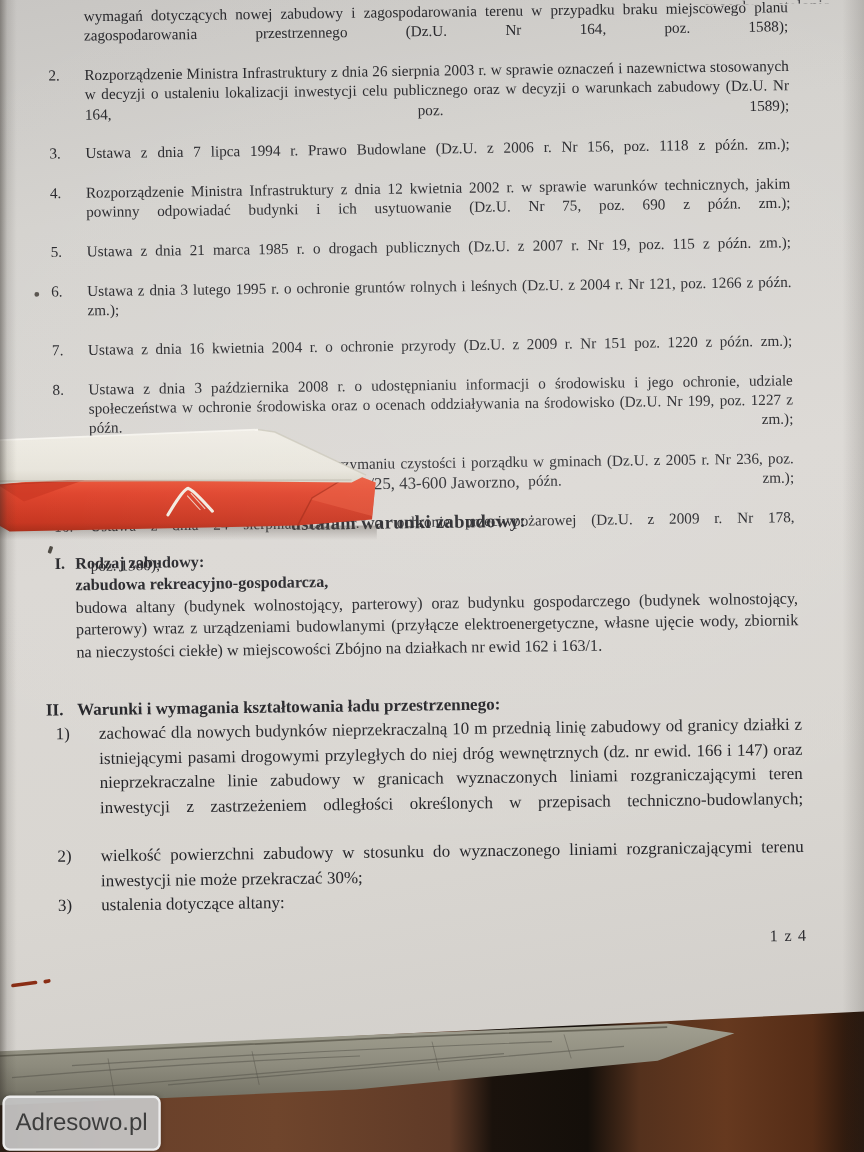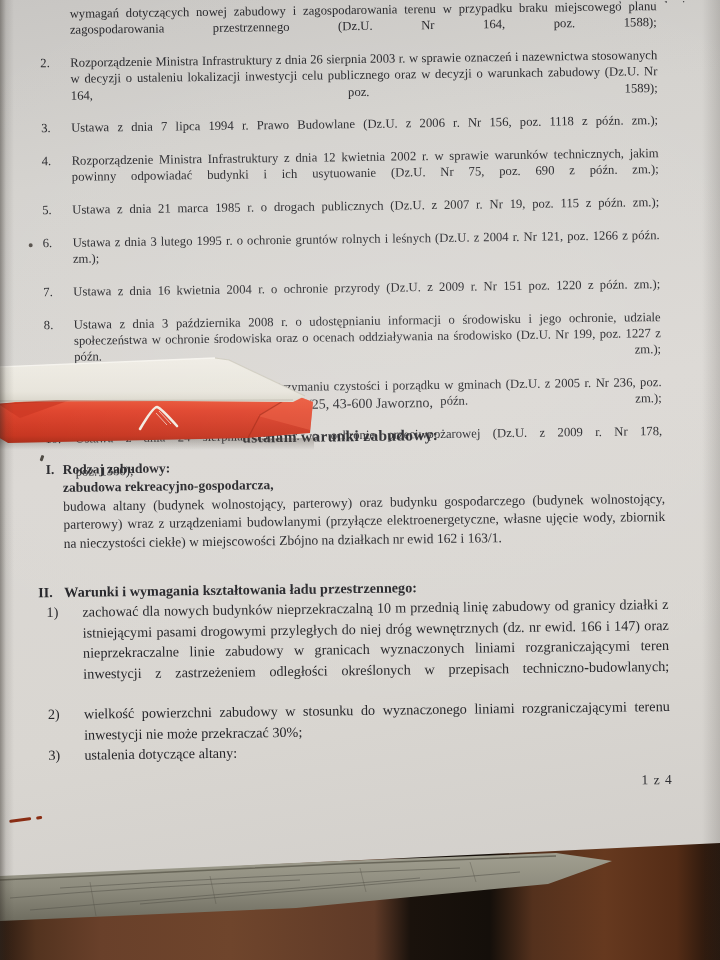--- a/index.html
+++ b/index.html
@@ -235,14 +235,17 @@
     </defs>
     <polygon points="0,50 340,33 555,23 720,15 720,132 0,132" fill="url(#legGrad)"></polygon>
     <polygon points="0,48 340,33 556,25 612,33 548,56 296,80 0,93" fill="url(#woodGrad)"></polygon>
     <path d="M0,52 L340,36 L556,28" stroke="#5c5a4e" stroke-width="1.4" fill="none" opacity="0.8"></path>
     <path d="M10,70 Q150,58 300,52 M30,82 Q200,68 420,50 M60,60 Q250,48 460,40 M140,76 Q330,60 520,44" stroke="#55534a" stroke-width="1" fill="none" opacity="0.55"></path>
     <path d="M90,54 L96,88 M210,48 L216,76 M360,40 L366,64 M470,34 L476,54" stroke="#4a4840" stroke-width="0.8" fill="none" opacity="0.4"></path>
   </svg>
 
   <div class="paper-shade"></div>
 
+  <div class="watermark">
+    <span>Adresowo.pl</span>
+  </div>
 
 </div>
 
 </body></html>

